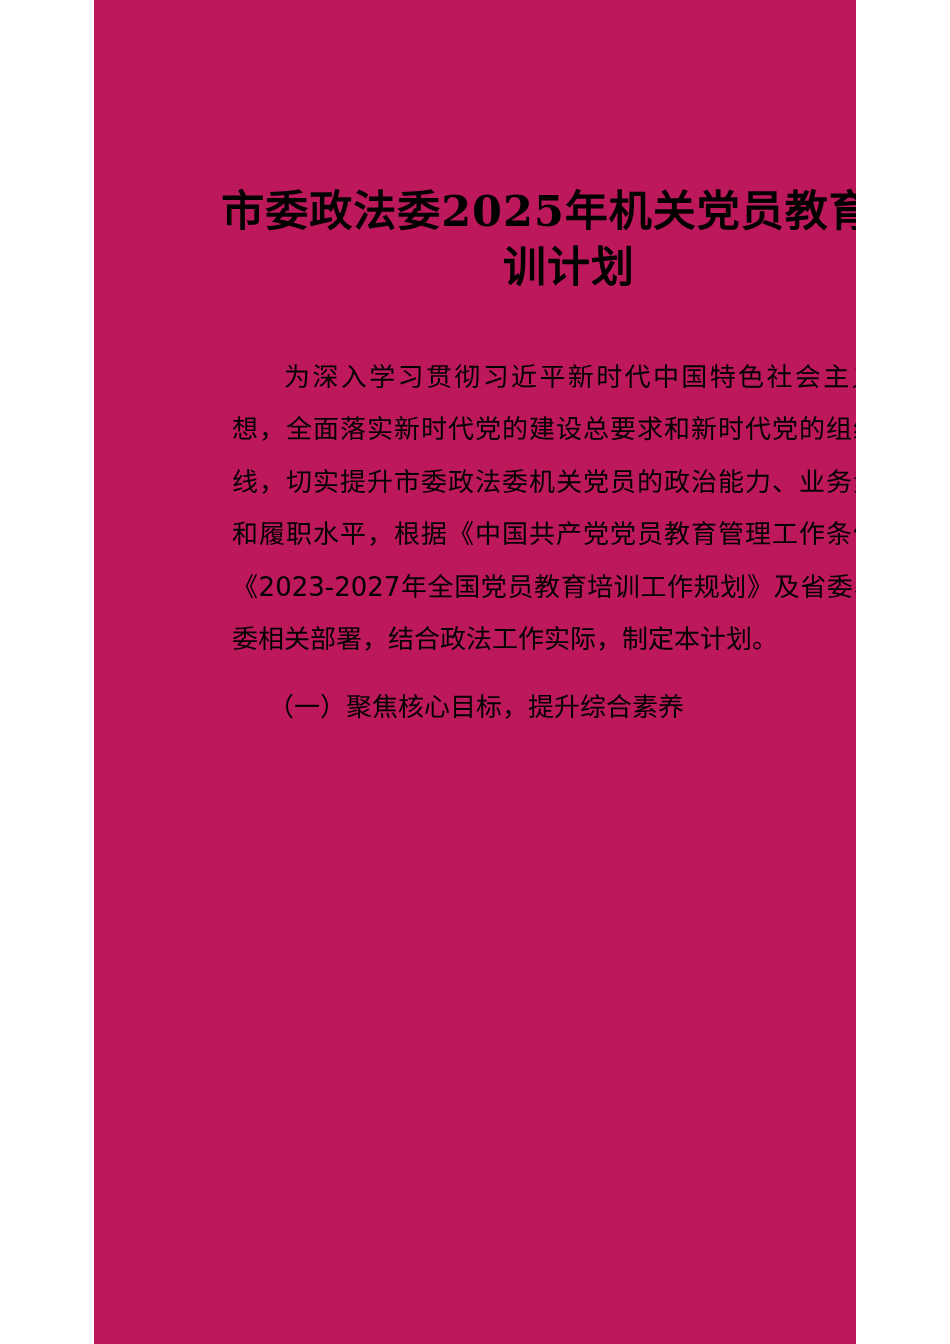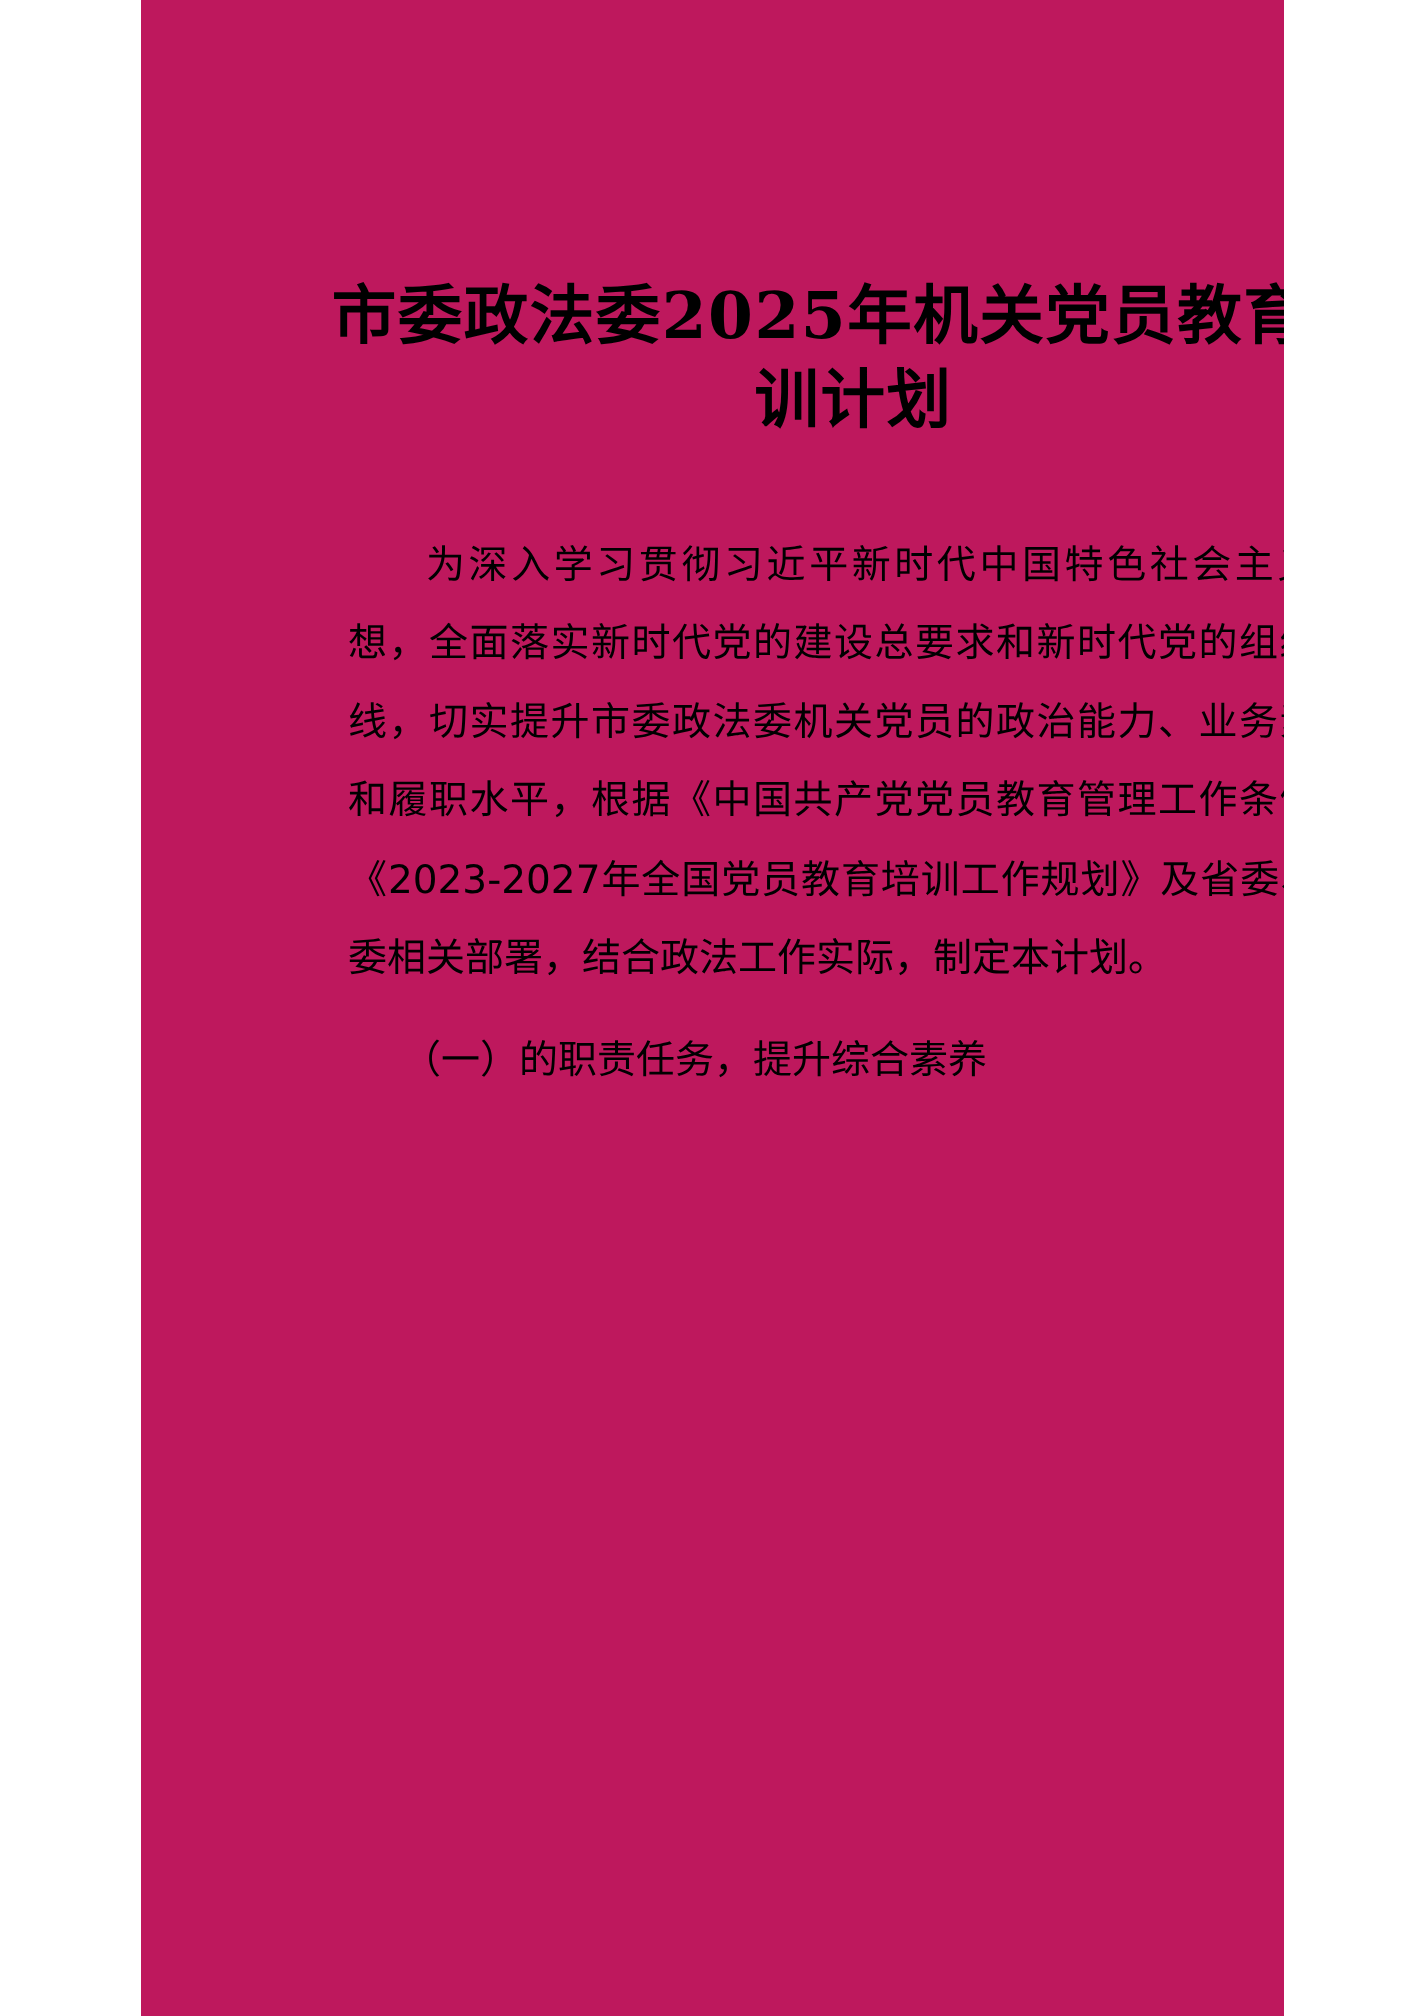--- a/index.html
+++ b/index.html
@@ -63,17 +63,17 @@
 
 <div class="page">
   <div class="content">
 
     <h1 class="doc-title">市委政法委2025年机关党员教育培训计划</h1>
 
     <p class="para">为深入学习贯彻习近平新时代中国特色社会主义思想，全面落实新时代党的建设总要求和新时代党的组织路线，切实提升市委政法委机关党员的政治能力、业务素养和履职水平，根据《中国共产党党员教育管理工作条例》《2023-2027年全国党员教育培训工作规划》及省委、市委相关部署，结合政法工作实际，制定本计划。</p>
 
 
 
-    <p class="subheading">（一）的职责任务，提升综合素养</p>
+    <p class="subheading">（一）聚焦核心目标，提升综合素养</p>
 
 
   </div>
 </div>
 
 </body></html>

